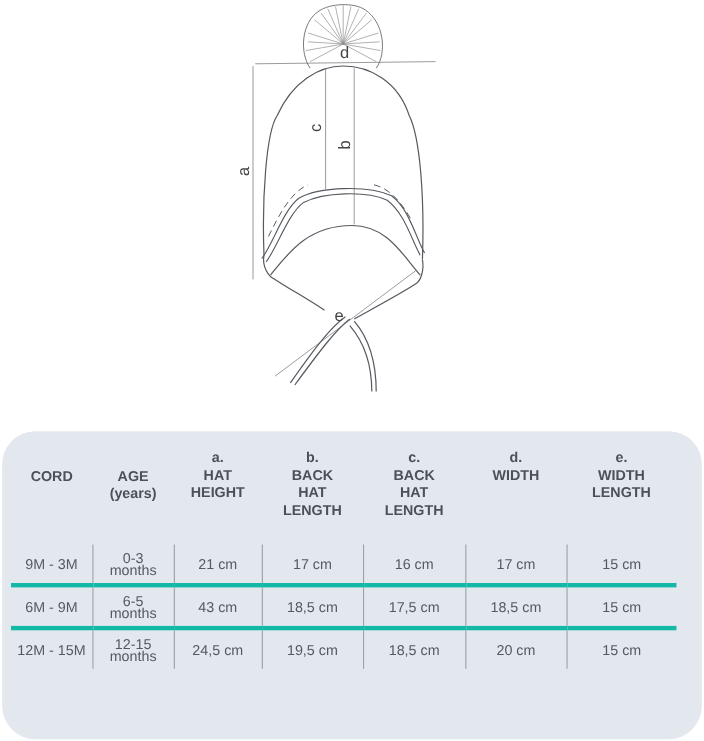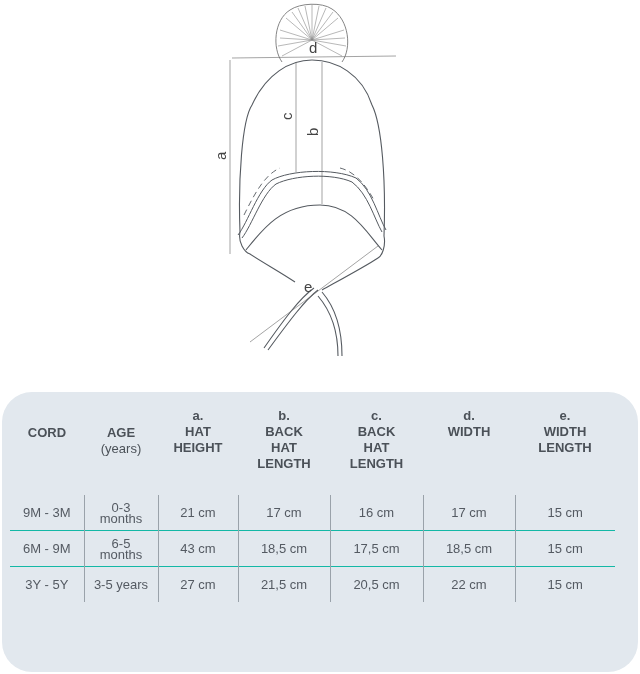--- a/index.html
+++ b/index.html
@@ -4,23 +4,23 @@
 <style>
   html, body { margin:0; padding:0; background:#ffffff; }
   body { width:640px; height:674px; position:relative; overflow:hidden;
          font-family:"Liberation Sans", sans-serif; color:#4a5058; }
   .diagram { position:absolute; left:0; top:0; width:640px; height:380px; }
   .panel { position:absolute; left:2px; top:392px; width:636px; height:280px;
            background:#e2e8ee; border-radius:30px; }
   table { position:absolute; left:10px; top:398px; border-collapse:collapse; table-layout:fixed; }
   th { font-weight:bold; font-size:13px; color:#4b5158; vertical-align:top;
        text-align:center; line-height:16px; padding:10px 0 8px 0; height:62px; }
-  th .sub { font-weight:normal; }
+  th .sub { font-weight:bold; }
   td { font-size:13px; color:#545a62; text-align:center; height:35px; padding:0;
-       border-left:1px solid #9aa2aa; border-top:1px solid #14b8a6; }
+       border-left:1px solid #9aa2aa; border-top:4px solid #14b8a6; }
   td.first { border-left:none; }
   td .two { display:block; line-height:11px; font-size:13px; }
   tr.first-row td { border-top:none; }
 </style>
 </head>
 <body>
 
 <svg class="diagram" viewBox="0 0 640 380" xmlns="http://www.w3.org/2000/svg">
   <g fill="none" stroke="#555a60" stroke-width="1.1">
 
@@ -148,22 +148,25 @@
           <span class="two">6-5</span>
           <span class="two">months</span>
         </td>
       <td>43 cm</td>
       <td>18,5 cm</td>
       <td>17,5 cm</td>
       <td>18,5 cm</td>
       <td>15 cm</td>
     </tr>
     <tr>
-      <td class="first">3Y - 5Y</td>
-      <td>3-5 years</td>
-      <td>27 cm</td>
-      <td>21,5 cm</td>
-      <td>20,5 cm</td>
-      <td>22 cm</td>
+      <td class="first">12M - 15M</td>
+      <td>
+          <span class="two">12-15</span>
+          <span class="two">months</span>
+        </td>
+      <td>24,5 cm</td>
+      <td>19,5 cm</td>
+      <td>18,5 cm</td>
+      <td>20 cm</td>
       <td>15 cm</td>
     </tr>
   </tbody>
 </table>
 
 </body></html>

